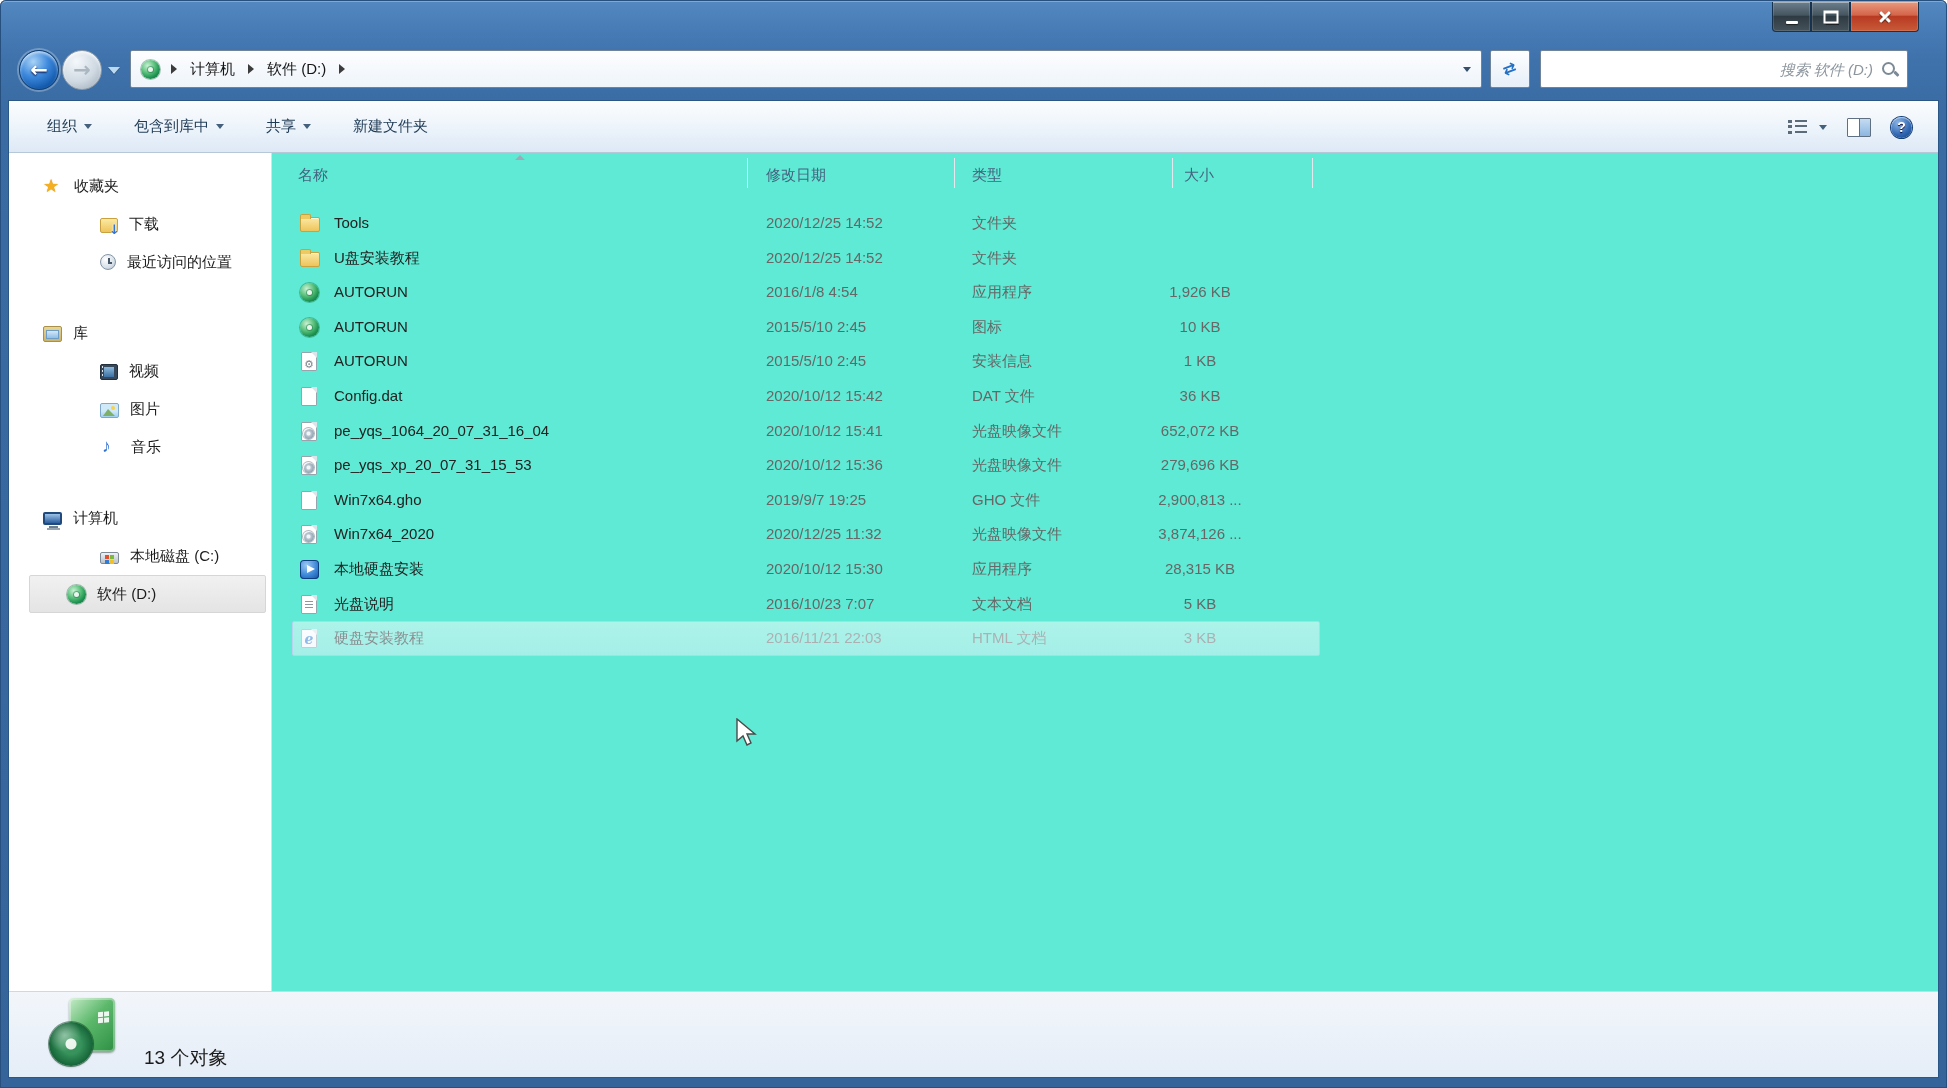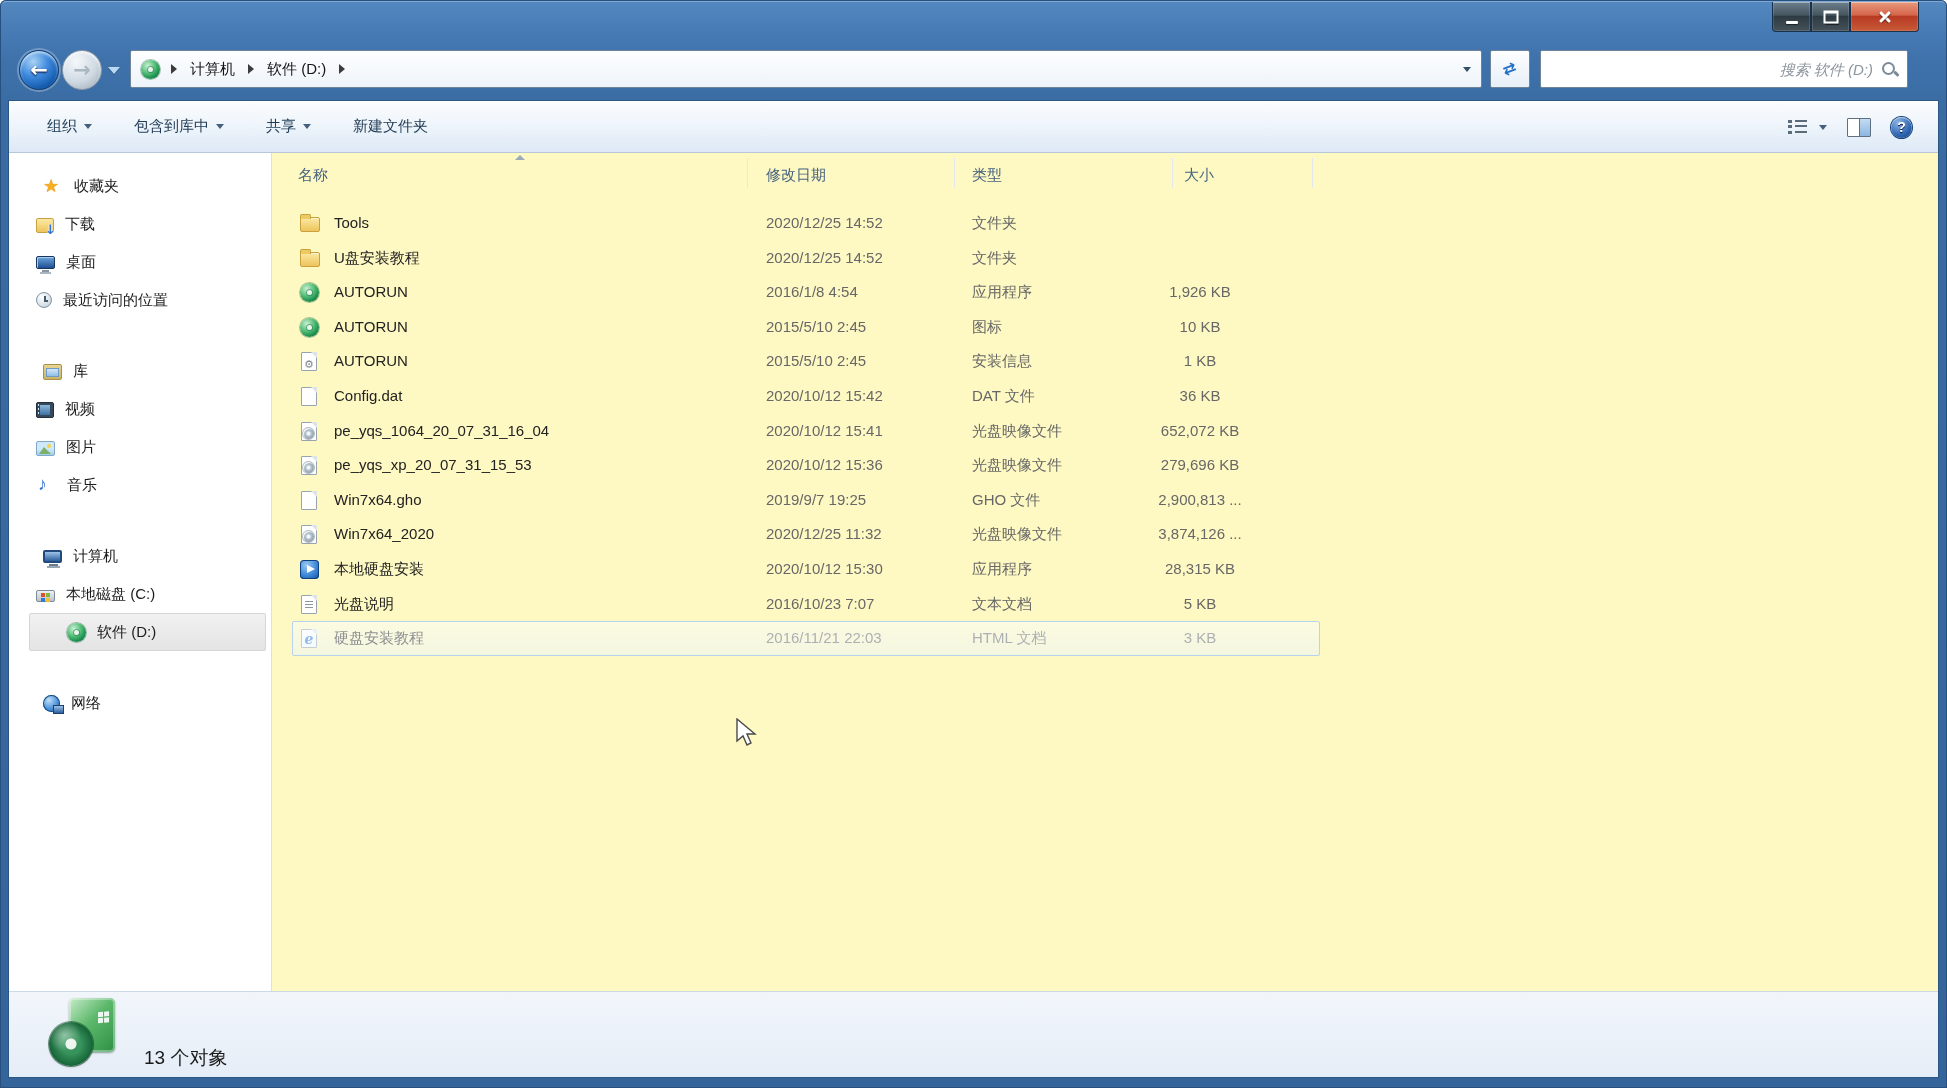--- a/index.html
+++ b/index.html
@@ -88,27 +88,27 @@
     color:#fff;font:bold 14px/1 "Liberation Sans",sans-serif;text-shadow:0 1px 1px #003;}
 
   
   .sidebar{position:absolute;left:0;top:52px;width:262px;bottom:85px;background:#fff;
     padding-top:14px;box-sizing:border-box;overflow:hidden;}
   .sb-divider{position:absolute;left:262px;top:52px;bottom:85px;width:1px;background:#d9e0e8;}
   .sb-group{margin-top:33px;}
   .sb-group:first-child{margin-top:0;}
   .sb-item{height:38px;display:flex;align-items:center;font-size:15px;color:#1c1c1c;
     padding-left:34px;box-sizing:border-box;cursor:default;}
-  .sb-child{padding-left:27px;}
+  .sb-child{padding-left:91px;}
   .sb-item .ic{margin-right:11px;flex:0 0 auto;}
   .sb-item.sel{margin-left:20px;margin-right:5px;padding-left:37px;border:1px solid #d6d6d6;border-radius:2px;
     background:linear-gradient(180deg,#f1f1f1,#e4e4e4);}
 
   
-  .list{position:absolute;left:263px;right:0;top:52px;bottom:85px;background:#fef9c3;}
+  .list{position:absolute;left:263px;right:0;top:52px;bottom:85px;background:#5eead4;}
   .hdr{position:absolute;left:0;top:0;right:0;height:42px;}
   .hcol{position:absolute;top:13px;font-size:15px;color:#45637f;}
   .hdiv{position:absolute;top:5px;height:30px;width:1px;background:#e3e8ee;}
   .sort-up{position:absolute;left:243px;top:2px;width:0;height:0;border-left:5px solid transparent;
     border-right:5px solid transparent;border-bottom:5px solid #9cabb9;}
   .rows{position:absolute;left:0;right:0;top:53px;}
   .row{position:relative;height:34.6px;}
   .row .ic{position:absolute;left:28px;top:8px;}
   .cell{position:absolute;top:0;line-height:34.6px;font-size:15px;white-space:nowrap;}
   .c-name{left:62px;color:#222;}
@@ -283,24 +283,20 @@
         <div class="sb-group">
           <div class="sb-item sb-head">
             <span class="ic ic-star"></span>
             <span>收藏夹</span>
           </div>
           <div class="sb-item sb-child">
             <span class="ic ic-download"></span>
             <span>下载</span>
           </div>
           <div class="sb-item sb-child">
-            <span class="ic ic-desktop"></span>
-            <span>桌面</span>
-          </div>
-          <div class="sb-item sb-child">
             <span class="ic ic-recent"></span>
             <span>最近访问的位置</span>
           </div>
         </div>
         <div class="sb-group">
           <div class="sb-item sb-head">
             <span class="ic ic-library"></span>
             <span>库</span>
           </div>
           <div class="sb-item sb-child">
@@ -321,26 +317,20 @@
             <span class="ic ic-computer"></span>
             <span>计算机</span>
           </div>
           <div class="sb-item sb-child">
             <span class="ic ic-disk"></span>
             <span>本地磁盘 (C:)</span>
           </div>
           <div class="sb-item sb-child sel">
             <span class="ic ic-cd"></span>
             <span>软件 (D:)</span>
-          </div>
-        </div>
-        <div class="sb-group">
-          <div class="sb-item sb-head">
-            <span class="ic ic-network"></span>
-            <span>网络</span>
           </div>
         </div>
       </div>
     <div class="sb-divider"></div>
 
     <div class="list">
       <div class="hdr">
         <span class="sort-up"></span>
         <span class="hcol" style="left:26px;">名称</span>
         <span class="hcol" style="left:494px;">修改日期</span>

